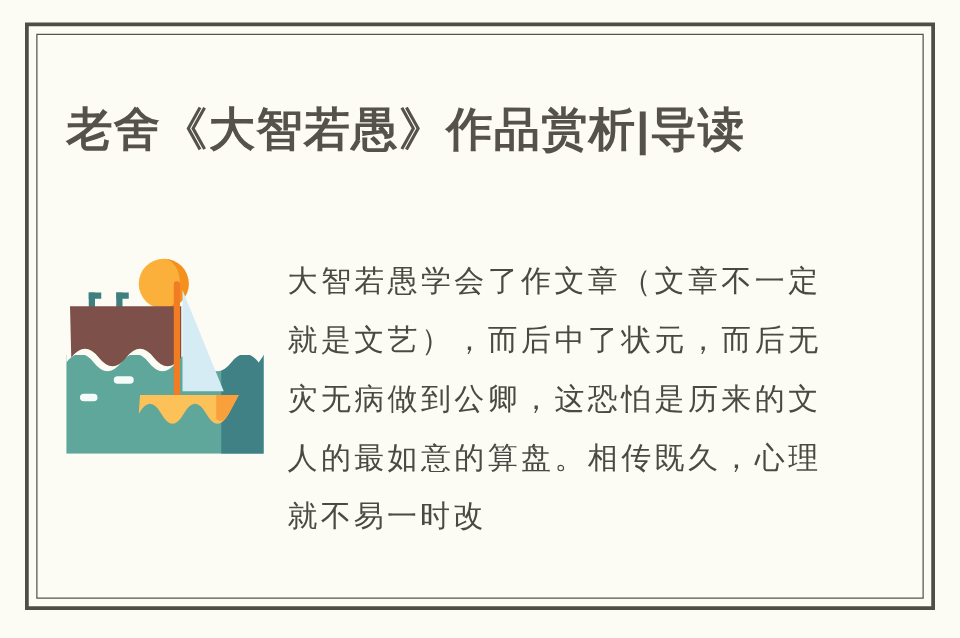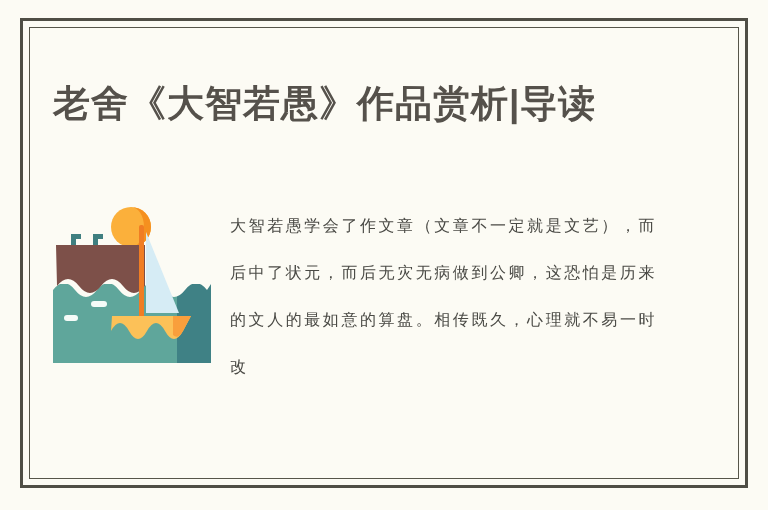--- a/index.html
+++ b/index.html
@@ -82,21 +82,21 @@
     height: 165px;
   }
 
   
   .body-text {
     position: absolute;
     left: 177px;
     top: 12px;
     width: 427px;
     color: #4a4a45;
-    font-size: 16px;
+    font-size: 24px;
     line-height: 47px;
     letter-spacing: 2.5px;
     text-align: justify;
     font-family: Liberation Sans, sans-serif;
     overflow: hidden;
     max-height: 240px;
   }
 </style>
 </head>
 <body>

